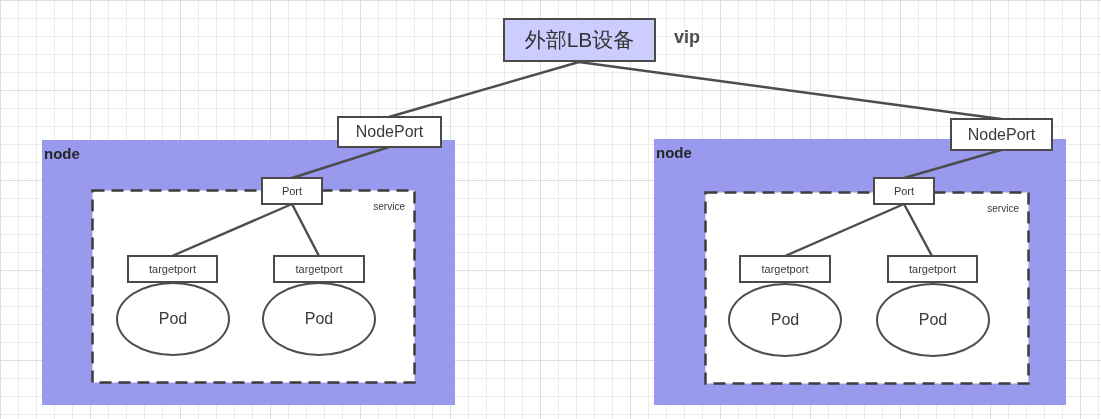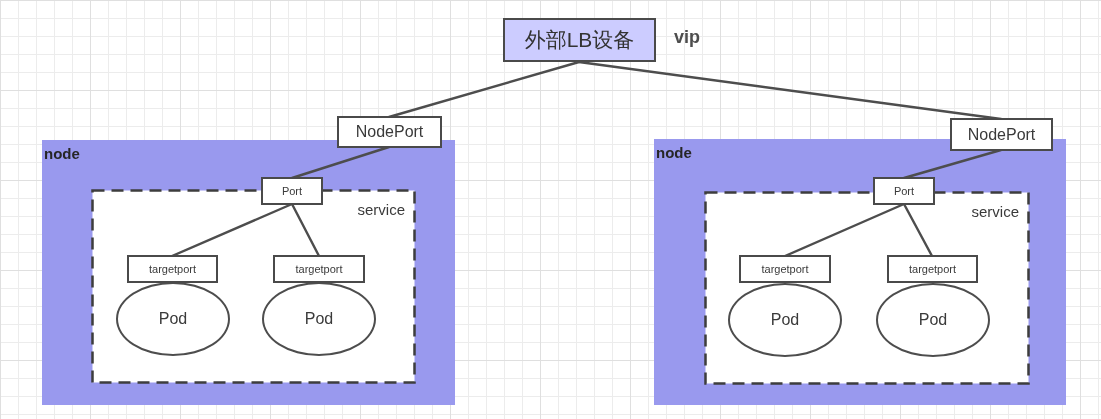--- a/index.html
+++ b/index.html
@@ -26,21 +26,21 @@
   .node-label{
     position:absolute;left:2px;top:5px;
     font-weight:bold;font-size:15px;color:#262626;
   }
 
   
   .service-box{z-index:2;}
   .service-box svg{display:block;}
   .service-label{
     position:absolute;top:12px;right:11px;
-    font-size:15px;color:#3a3a3a;text-align:center;
+    font-size:10px;color:#3a3a3a;text-align:center;
   }
 
   
   .pod{
     width:114px;height:74px;
     background:#fff;border:2px solid #4d4d4d;border-radius:50%;
     display:flex;align-items:center;justify-content:center;
     font-size:16px;color:#3a3a3a;
     z-index:3;
   }

